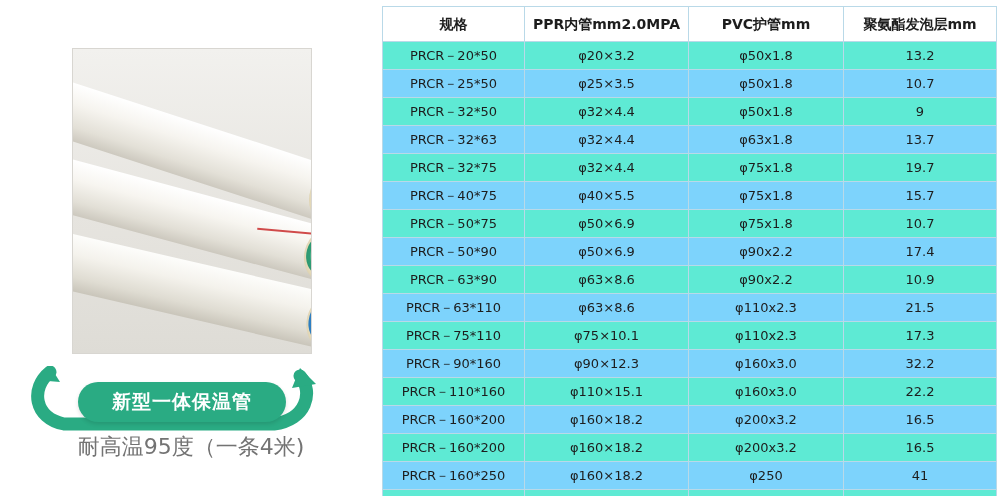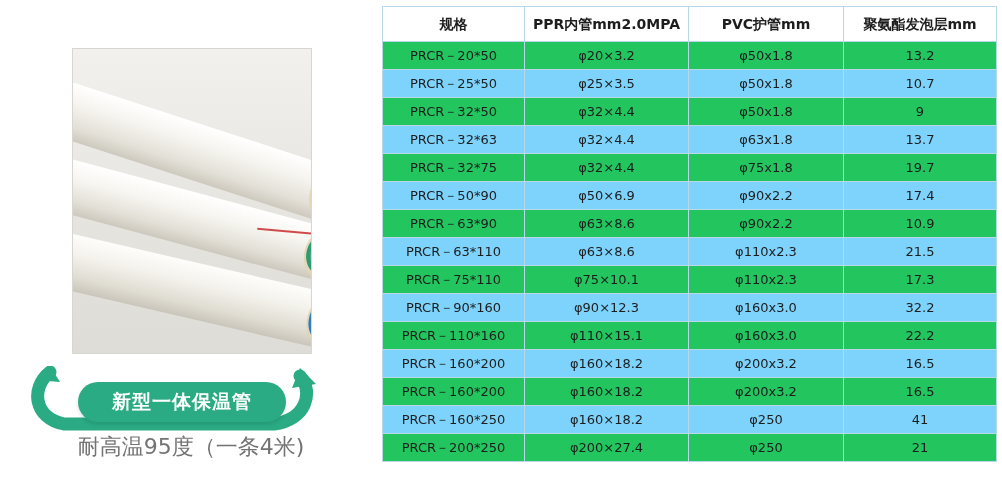--- a/index.html
+++ b/index.html
@@ -196,21 +196,21 @@
     overflow: hidden;
   }
   table.spec th {
     background: #ffffff;
     font-weight: bold;
     font-size: 14px;
     height: 34px;
     line-height: 34px;
     border-top: 1px solid #b9d9e8;
   }
-  table.spec tr.odd td { background: #22c55e; }
+  table.spec tr.odd td { background: #5eead4; }
   table.spec tr.even td { background: #7dd3fc; }
   col.c1 { width: 142px; }
   col.c2 { width: 164px; }
   col.c3 { width: 155px; }
   col.c4 { width: 153px; }
 </style>
 </head>
 <body>
 
 <div class="page">
@@ -299,20 +299,32 @@
           <td>φ63x1.8</td>
           <td>13.7</td>
         </tr>
         <tr class="odd">
           <td>PRCR－32*75</td>
           <td>φ32×4.4</td>
           <td>φ75x1.8</td>
           <td>19.7</td>
         </tr>
         <tr class="even">
+          <td>PRCR－40*75</td>
+          <td>φ40×5.5</td>
+          <td>φ75x1.8</td>
+          <td>15.7</td>
+        </tr>
+        <tr class="odd">
+          <td>PRCR－50*75</td>
+          <td>φ50×6.9</td>
+          <td>φ75x1.8</td>
+          <td>10.7</td>
+        </tr>
+        <tr class="even">
           <td>PRCR－50*90</td>
           <td>φ50×6.9</td>
           <td>φ90x2.2</td>
           <td>17.4</td>
         </tr>
         <tr class="odd">
           <td>PRCR－63*90</td>
           <td>φ63×8.6</td>
           <td>φ90x2.2</td>
           <td>10.9</td>

